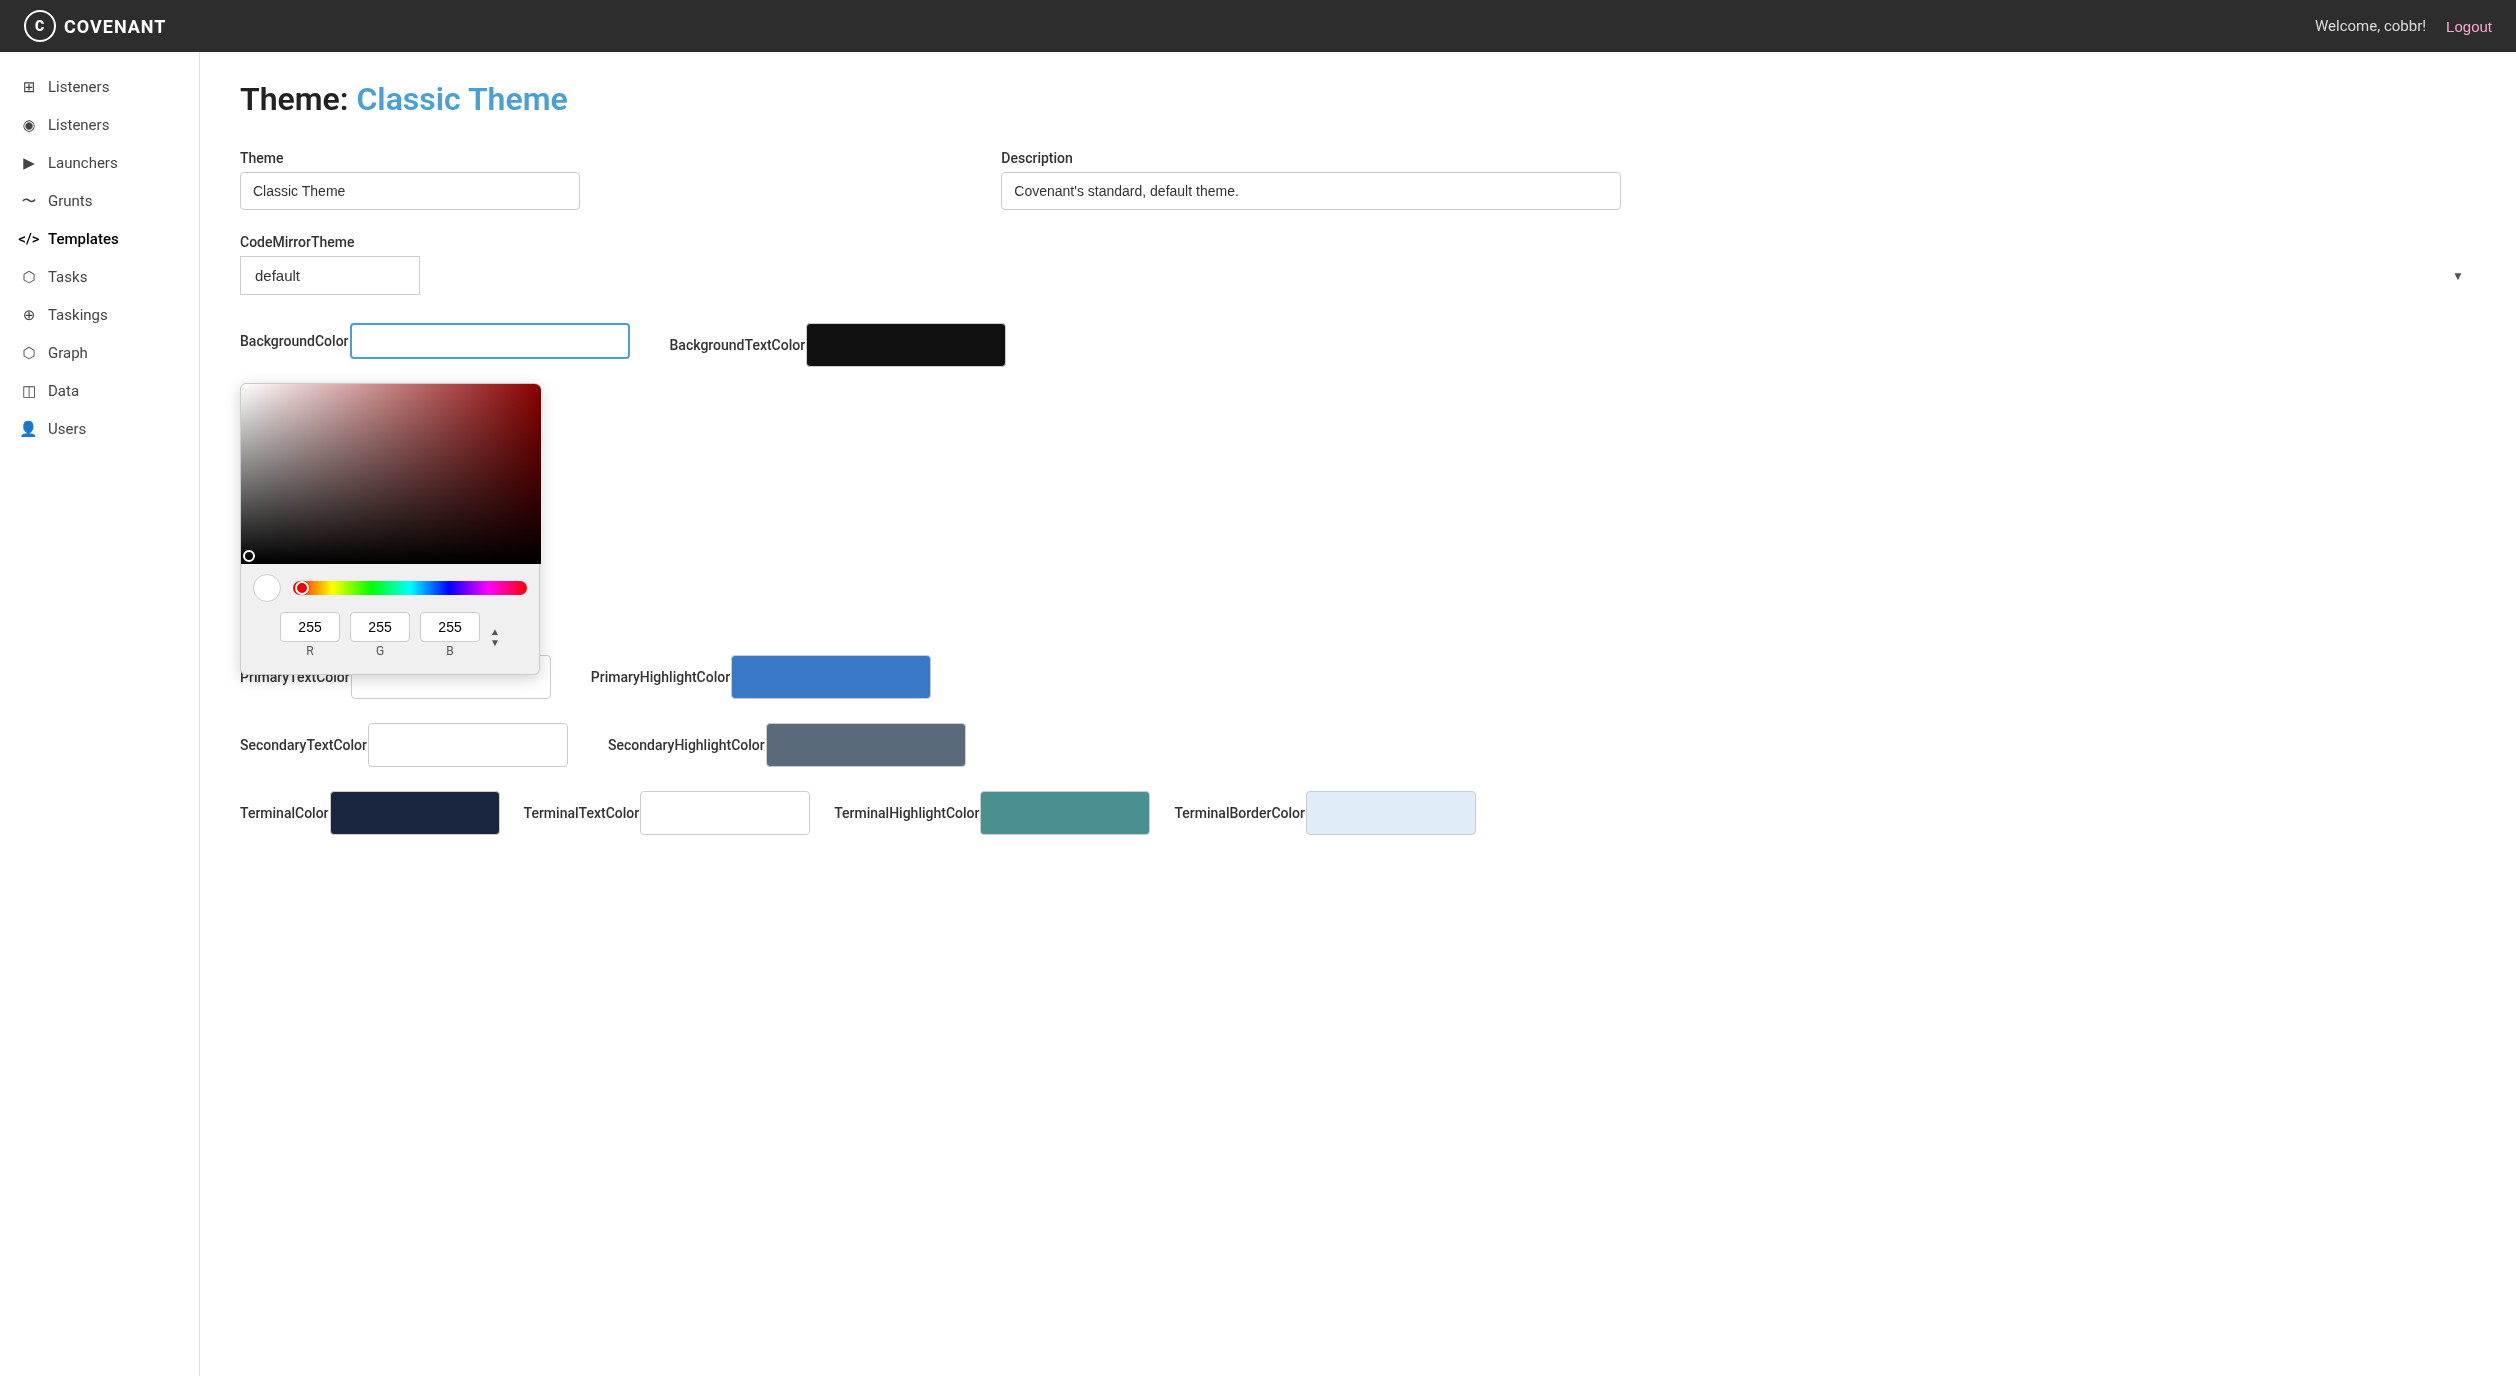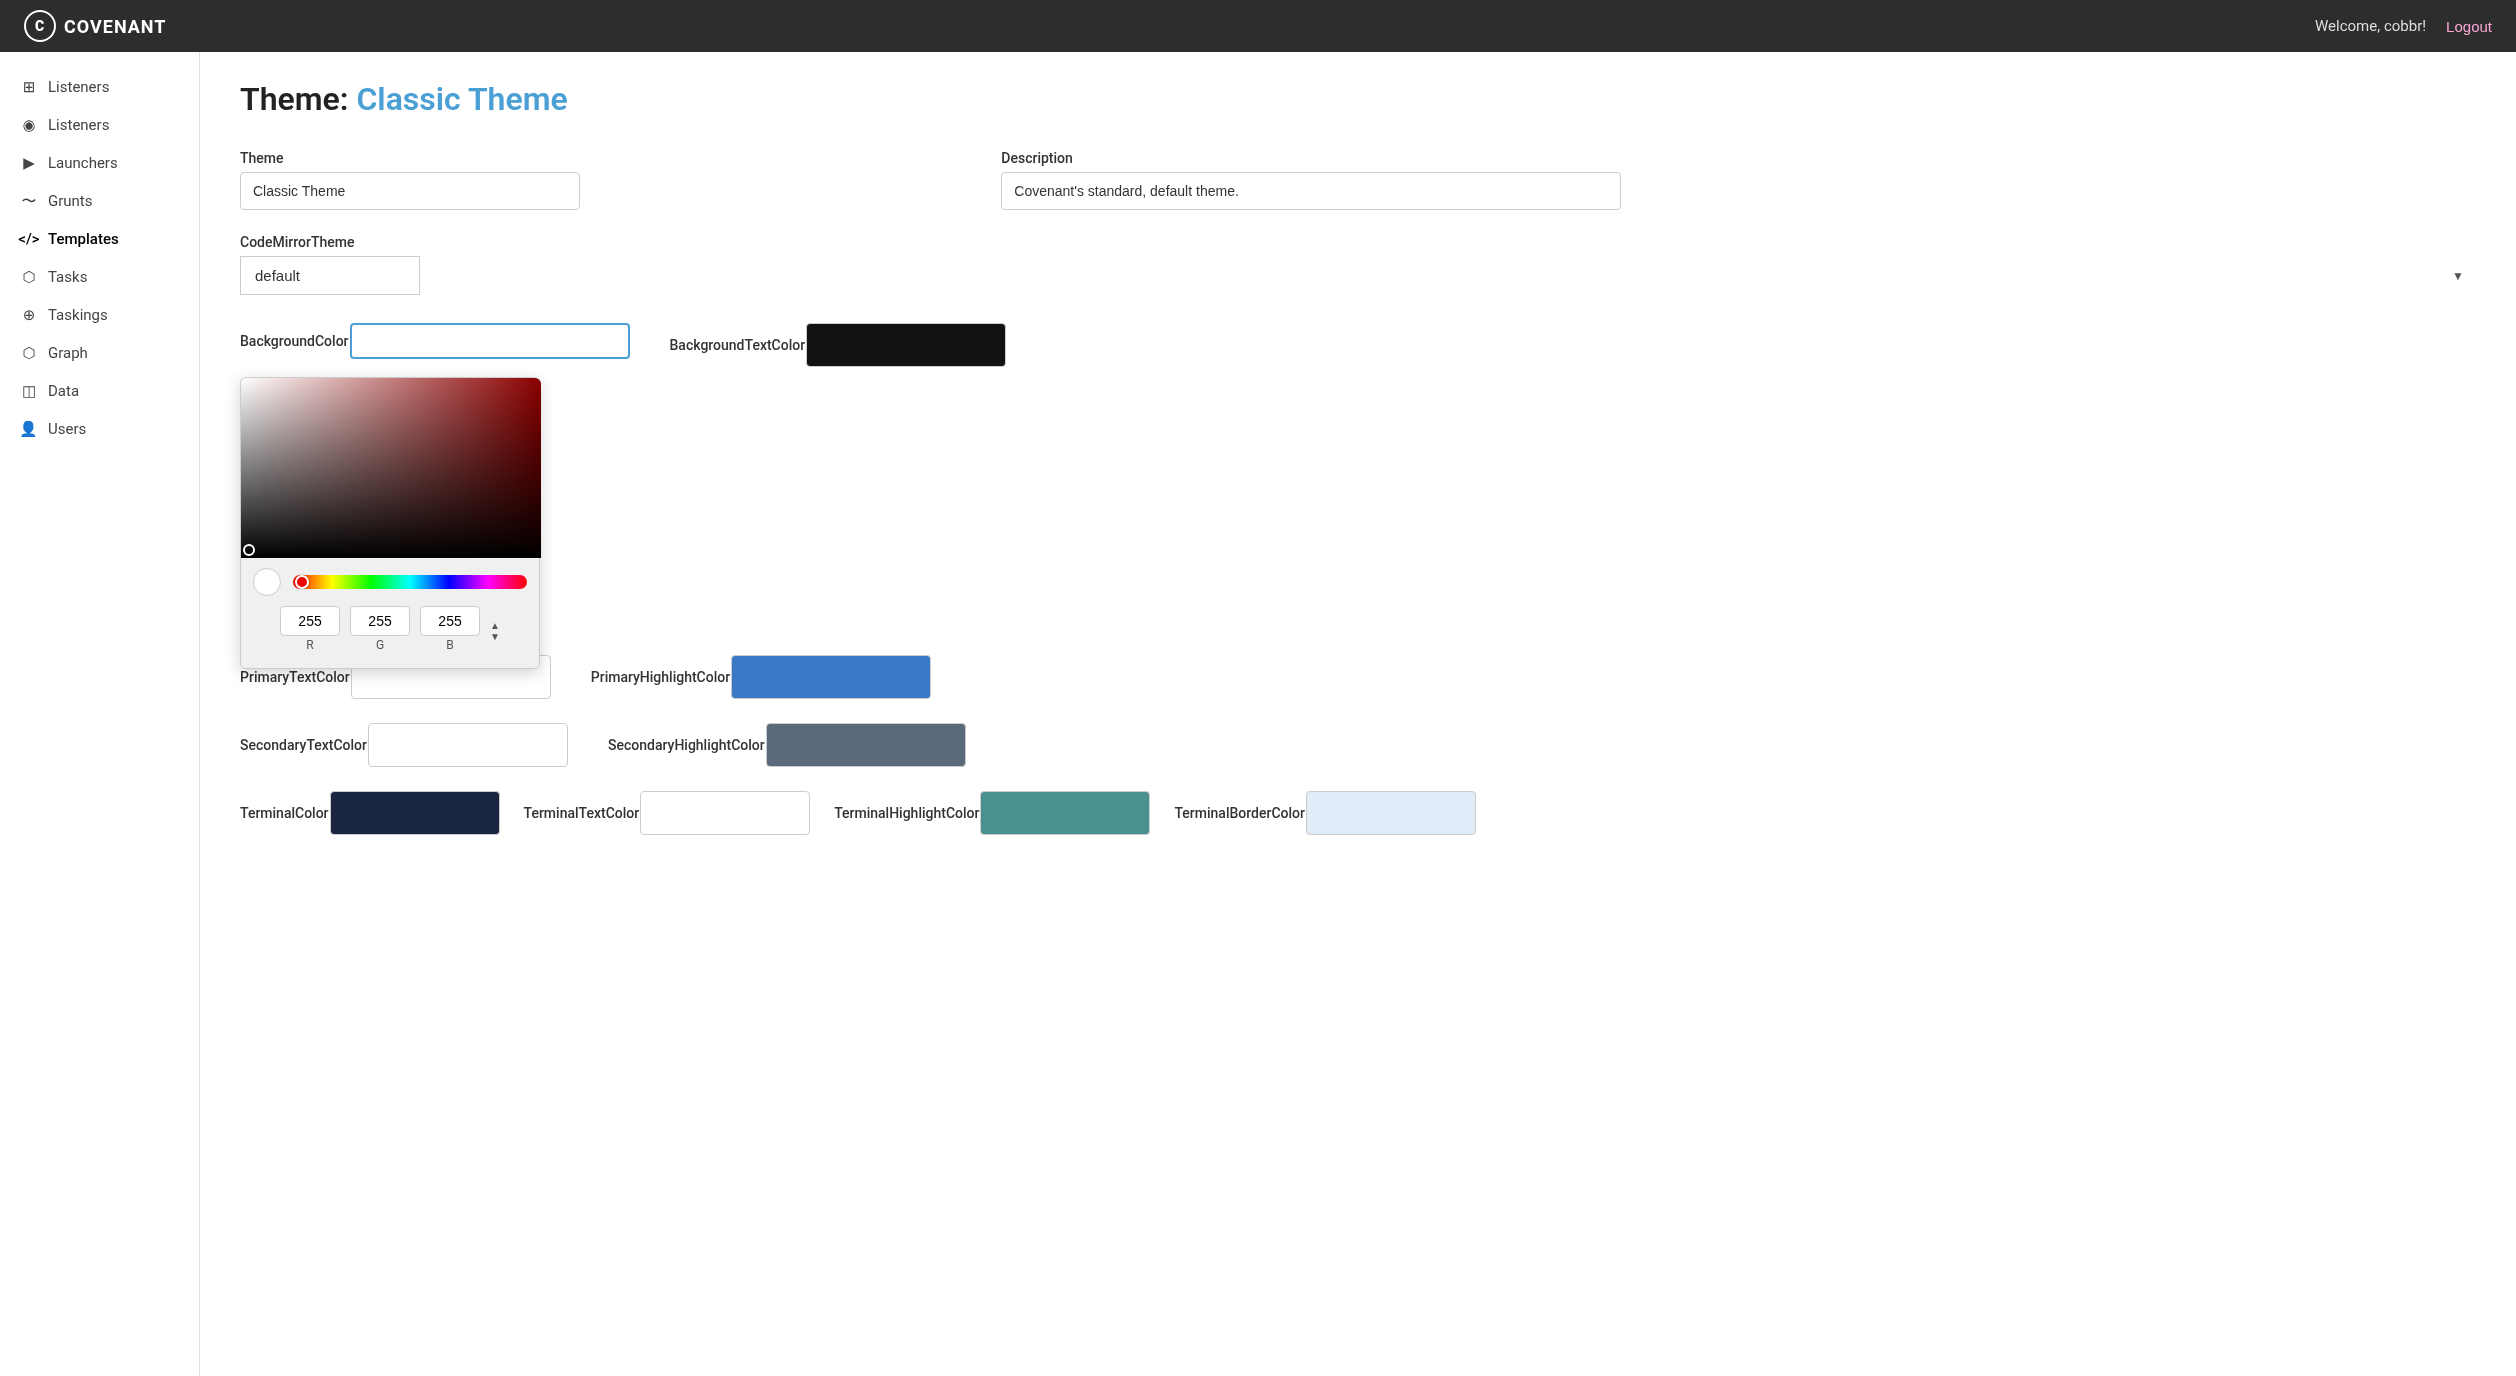--- a/index.html
+++ b/index.html
@@ -189,21 +189,21 @@
     .color-picker-input {
       border: 2px solid #4a9fd4;
       border-radius: 4px;
       padding: 8px 12px;
       font-size: 14px;
       width: 280px;
       outline: none;
     }
     .color-picker-popup {
       position: absolute;
-      top: 54px;
+      top: 60px;
       left: 0;
       z-index: 100;
       background: #f0f0f0;
       border: 1px solid #ccc;
       border-radius: 6px;
       padding: 0 0 16px 0;
       width: 300px;
       box-shadow: 0 4px 16px rgba(0,0,0,0.18);
     }
     .color-canvas {

